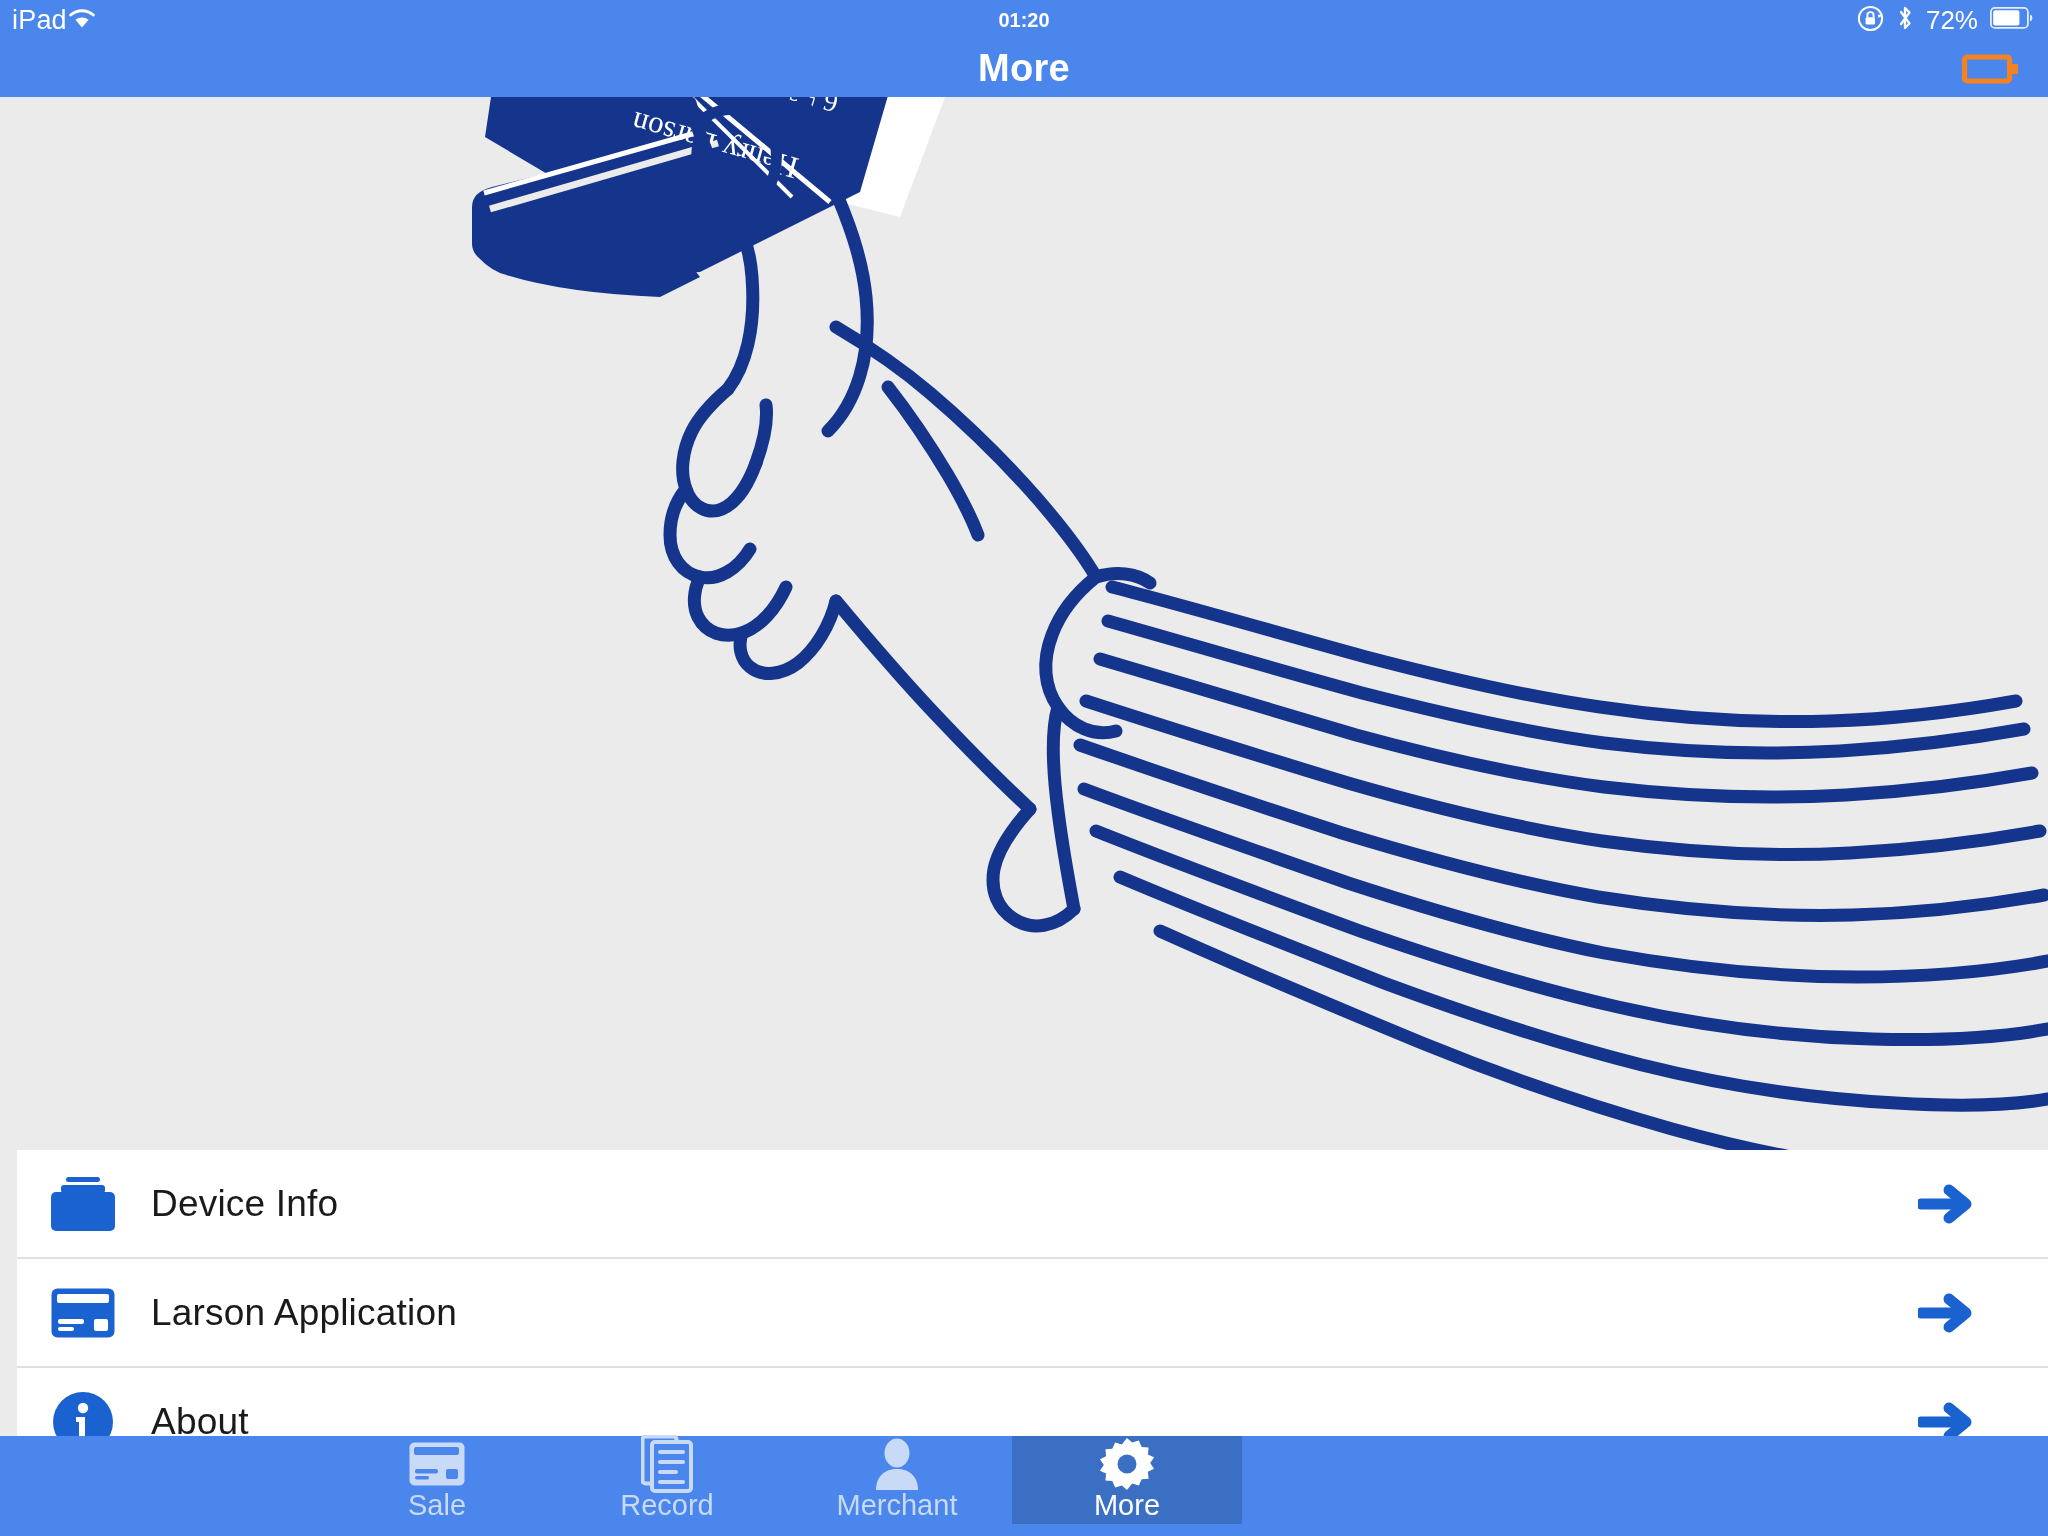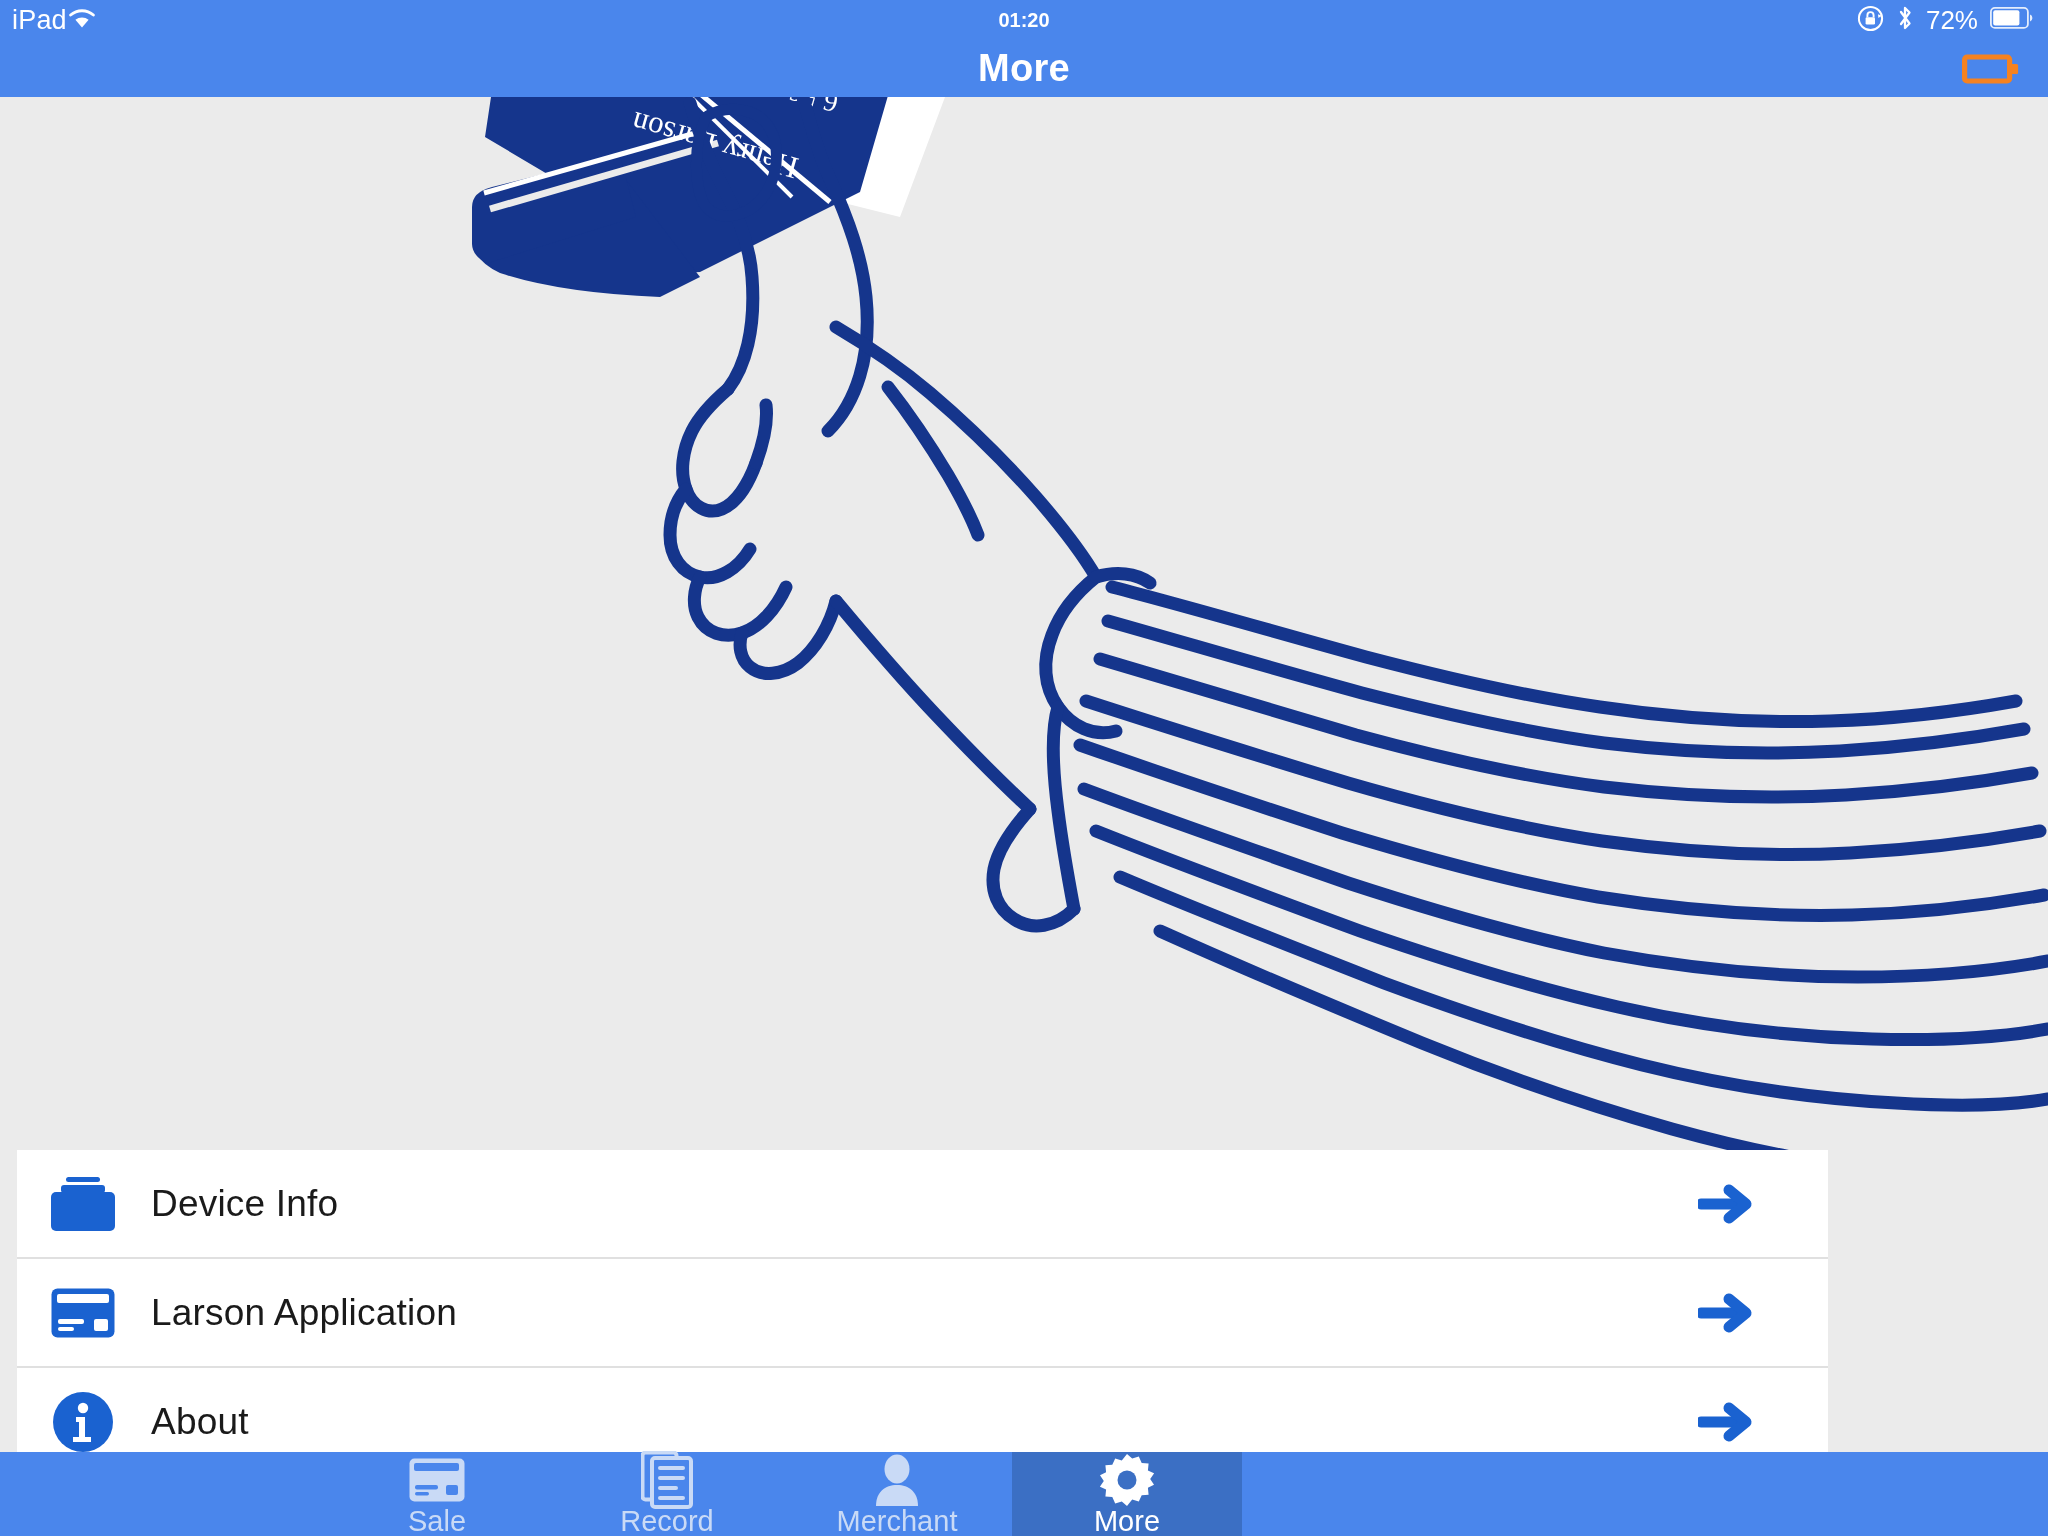--- a/index.html
+++ b/index.html
@@ -117,21 +117,21 @@
     overflow: hidden;
     z-index: 5;
   }
   .illustration svg { display: block; }
 
   
   .list {
     position: absolute;
     left: 17px;
     top: 1150px;
-    width: 1811px;
+    width: 2031px;
     z-index: 20;
   }
   .list-row {
     position: relative;
     height: 107px;
     background: #ffffff;
     display: flex;
     align-items: center;
     border-bottom: 2px solid #e0e0e0;
     cursor: pointer;
@@ -157,21 +157,21 @@
     display: flex;
     align-items: center;
     flex: 0 0 auto;
   }
 
   
   .tab-bar {
     position: absolute;
     left: 0; bottom: 0;
     width: 2048px;
-    height: 84px;
+    height: 100px;
     background: #4a86ec;
     display: flex;
     z-index: 30;
   }
   .tab-spacer { flex: 0 0 322px; height: 88px; }
   .tab-item {
     flex: 0 0 230px;
     height: 88px;
     display: flex;
     flex-direction: column;

